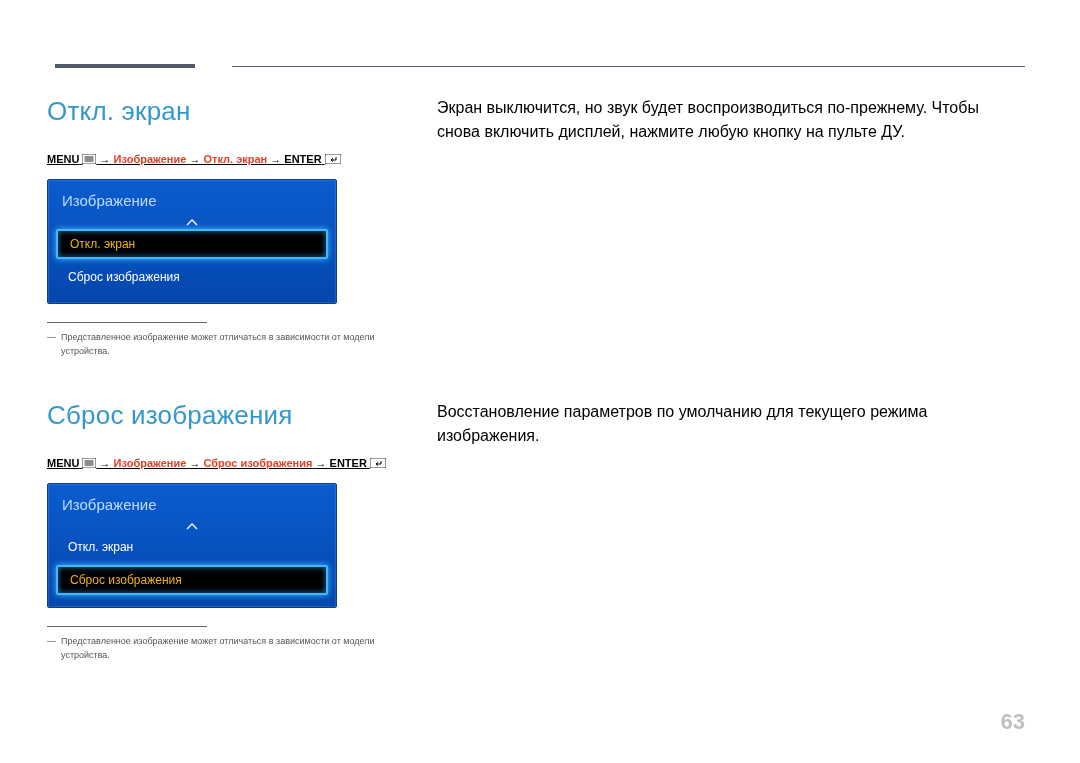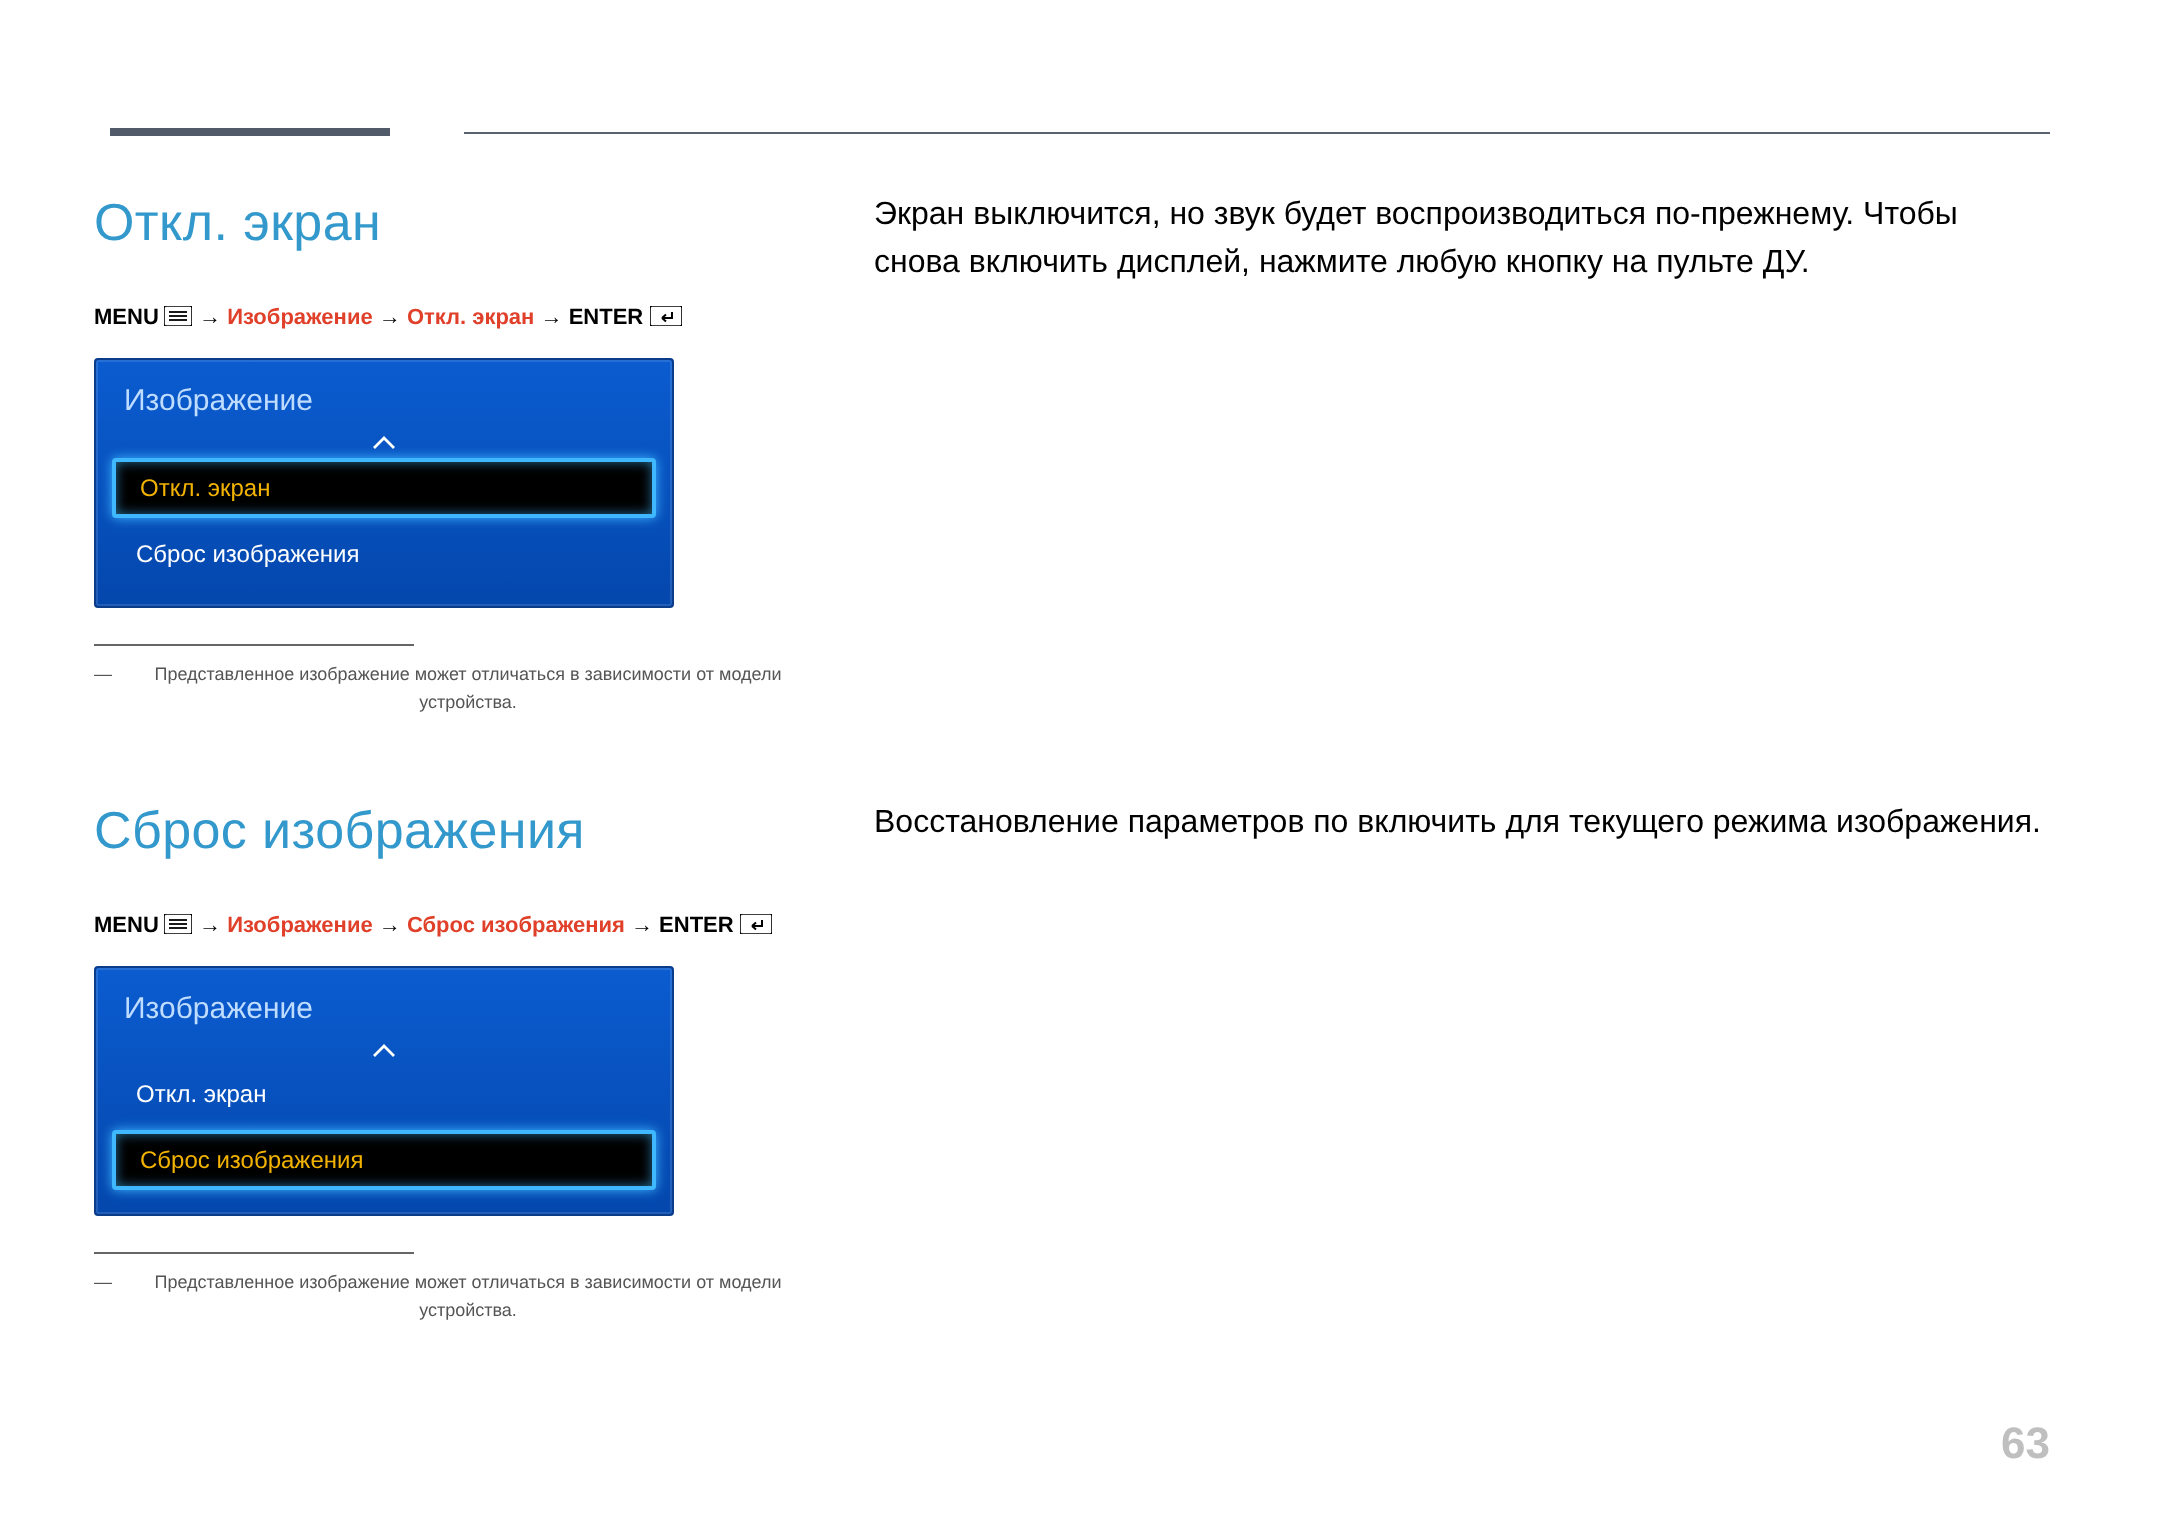--- a/index.html
+++ b/index.html
@@ -51,20 +51,21 @@
     right: 0;
     font-size: 16px;
     color: #000;
     line-height: 1.5;
   }
   .nav-path {
     font-size: 11px;
     font-weight: 700;
     color: #000;
     margin-bottom: 14px;
+    text-decoration: underline;
   }
   .nav-path .red { color: #e0402a; font-weight: 700; }
   .menu-icon, .enter-icon {
     display: inline-block;
     vertical-align: -1px;
   }
   .menu-icon svg, .enter-icon svg { display: block; }
   .osd-panel {
     width: 290px;
     background: linear-gradient(180deg, #0b5cd0 0%, #0447ad 100%);
@@ -107,21 +108,20 @@
     background: #666;
     margin: 18px 0 8px 0;
   }
   .note {
     font-size: 9px;
     color: #555;
     line-height: 1.5;
     padding-left: 14px;
     position: relative;
     max-width: 360px;
-    text-align: center;
   }
   .note::before {
     content: "―";
     position: absolute;
     left: 0;
     top: 0;
     color: #555;
   }
   .page-num {
     position: absolute;
@@ -179,21 +179,21 @@
       <div class="osd-item highlight">Откл. экран</div>
       <div class="osd-item">Сброс изображения</div>
     </div>
 
     <div class="note-sep"></div>
     <div class="note">Представленное изображение может отличаться в зависимости от модели устройства.</div>
   </div>
 
   <div class="section" style="margin-top:42px;">
     <div class="heading">Сброс изображения</div>
-    <div class="desc">Восстановление параметров по включить для текущего режима изображения.</div>
+    <div class="desc">Восстановление параметров по умолчанию для текущего режима изображения.</div>
 
     <div class="nav-path">
       <span>MENU</span>
       <span class="menu-icon">
         <svg width="14" height="10" viewBox="0 0 14 10">
             <rect x="0" y="0" width="14" height="10" rx="1" fill="none" stroke="#000" stroke-width="0.8"></rect>
             <line x1="2.5" y1="3" x2="11.5" y2="3" stroke="#000" stroke-width="0.9"></line>
             <line x1="2.5" y1="5" x2="11.5" y2="5" stroke="#000" stroke-width="0.9"></line>
             <line x1="2.5" y1="7" x2="11.5" y2="7" stroke="#000" stroke-width="0.9"></line>
           </svg>

